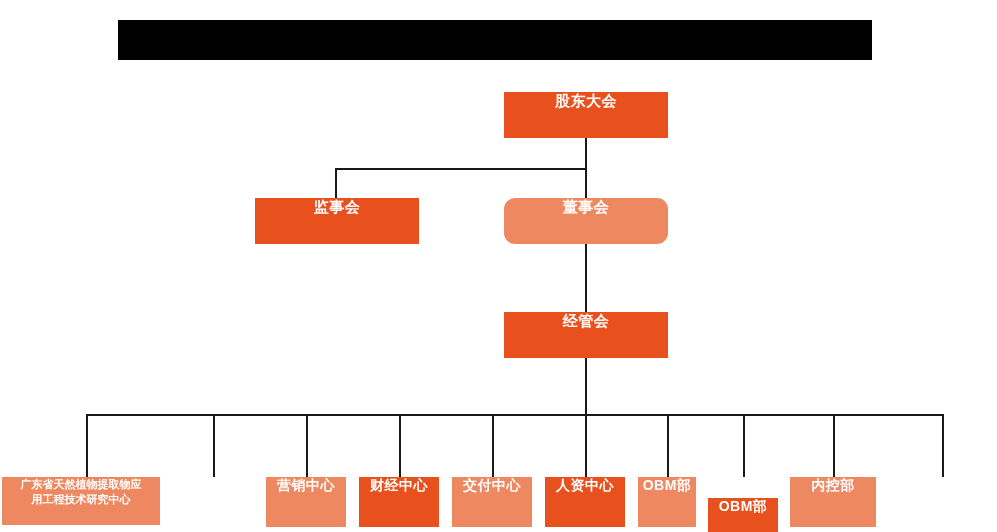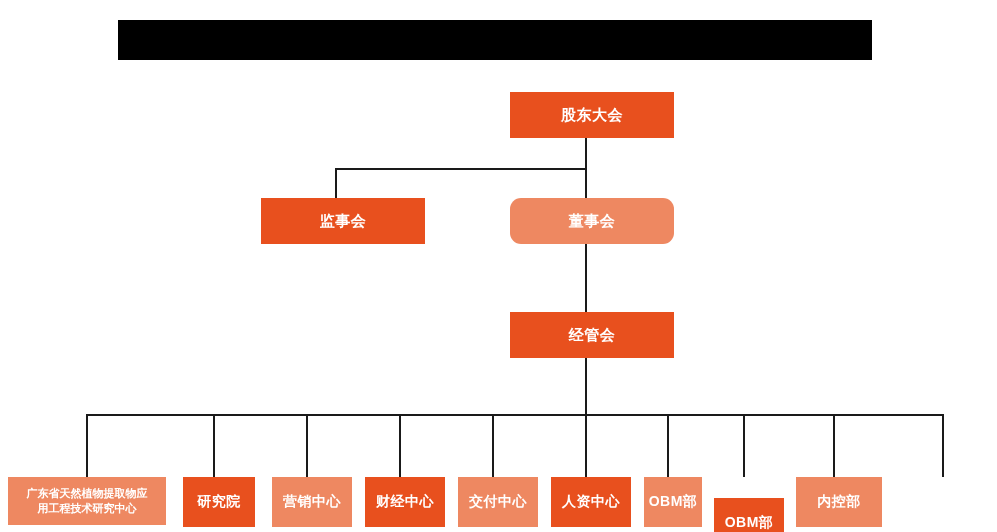--- a/index.html
+++ b/index.html
@@ -35,29 +35,28 @@
   }
   .line-h {
     position: absolute;
     height: 2px;
     background: #1a1a1a;
   }
   
   .node {
     position: absolute;
     display: flex;
-    align-items: center;
+    align-items: flex-start;
     justify-content: center;
     text-align: center;
     color: #ffffff;
     font-weight: bold;
     box-sizing: border-box;
     line-height: 1.25;
     letter-spacing: 0.5px;
-    margin-left: 6px;
   }
   .tone-bright { background: #e8501e; }
   .tone-salmon { background: #ee8861; }
 
   .node-top    { font-size: 15px; }
   .node-mid    { font-size: 15px; }
   .node-leaf   { font-size: 14px; }
   .node-leaf-sm{ font-size: 11px; letter-spacing: 0; line-height: 1.35; padding: 0 6px; }
 </style>
 </head>
@@ -108,23 +107,20 @@
   <div class="line-v" style="left:833px; top:414px; height:63px;"></div>
   <div class="line-v" style="left:942px; top:414px; height:63px;"></div>
 
   <div class="node tone-salmon node-leaf-sm" style="left:2px; top:477px; width:158px; height:48px;">
     <span>
       <span>广东省天然植物提取物应</span><br>
       <span>用工程技术研究中心</span>
     </span>
   </div>
 
-  <div class="node tone-bright node-leaf" style="left:177px; top:477px; width:72px; height:50px;">
-    <span>研究院</span>
-  </div>
 
   <div class="node tone-salmon node-leaf" style="left:266px; top:477px; width:80px; height:50px;">
     <span>营销中心</span>
   </div>
 
   <div class="node tone-bright node-leaf" style="left:359px; top:477px; width:80px; height:50px;">
     <span>财经中心</span>
   </div>
 
   <div class="node tone-salmon node-leaf" style="left:452px; top:477px; width:80px; height:50px;">

